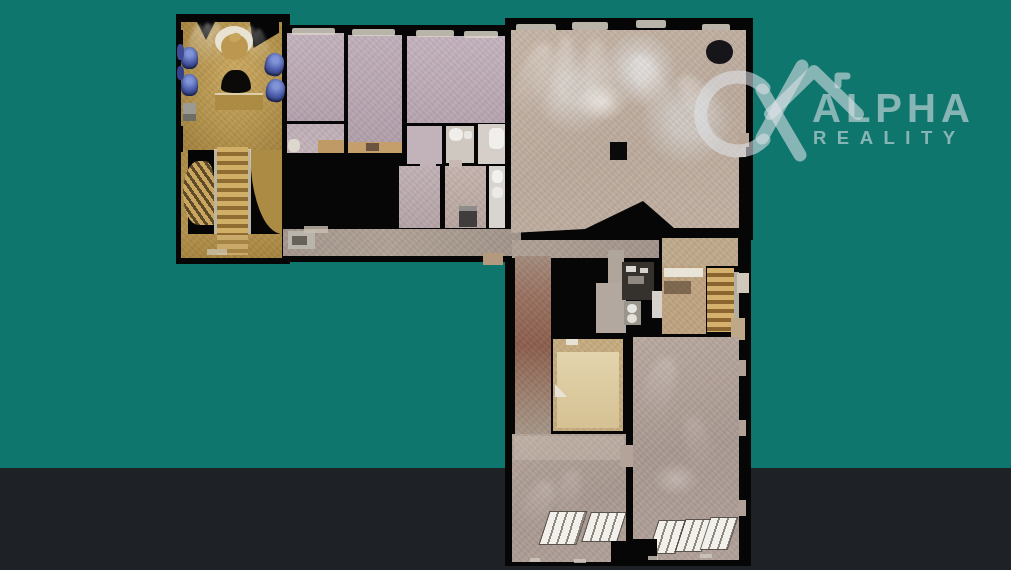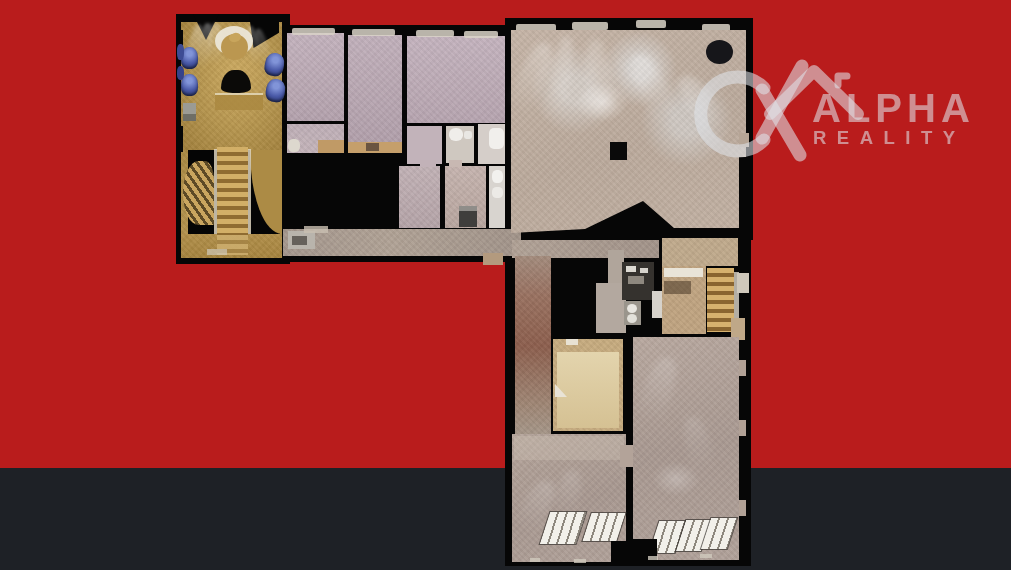--- a/index.html
+++ b/index.html
@@ -2,21 +2,21 @@
 <html><head>
 <meta charset="utf-8">
 <style>
   html,body{margin:0;padding:0;}
   body{
     width:1011px;height:570px;overflow:hidden;
     background:#1e2126;
     font-family:"Liberation Sans", sans-serif;
     position:relative;
   }
-  #stage{position:absolute;inset:0;width:1011px;height:468px;background:#b91c1c;}
+  #stage{position:absolute;inset:0;width:1011px;height:468px;background:#0f766e;}
   .plan-region{position:absolute;}
   .tex{position:absolute;}
   .tex::after{
     content:'';position:absolute;inset:0;pointer-events:none;
     background:
       repeating-linear-gradient(45deg, rgba(255,255,255,.028) 0 2px, rgba(0,0,0,.032) 2px 4px),
       repeating-linear-gradient(-45deg, rgba(255,255,255,.02) 0 3px, rgba(0,0,0,.022) 3px 6px);
   }
   .streak{
     background:linear-gradient(180deg, rgba(255,255,255,.6), rgba(255,255,255,0) 85%);

